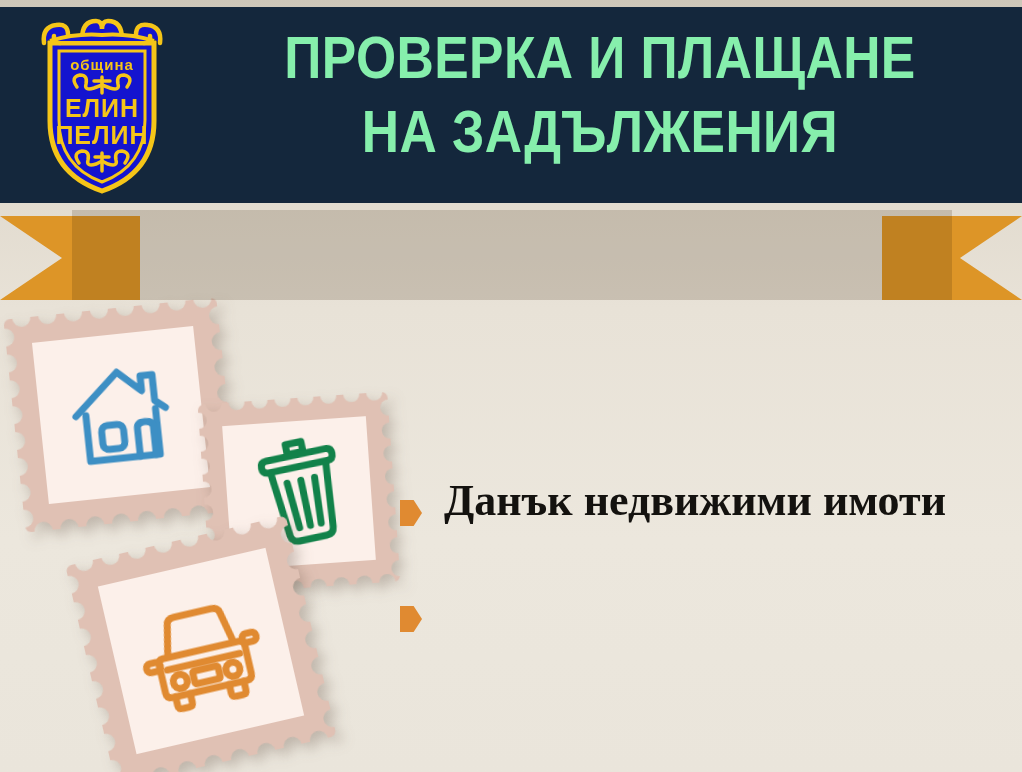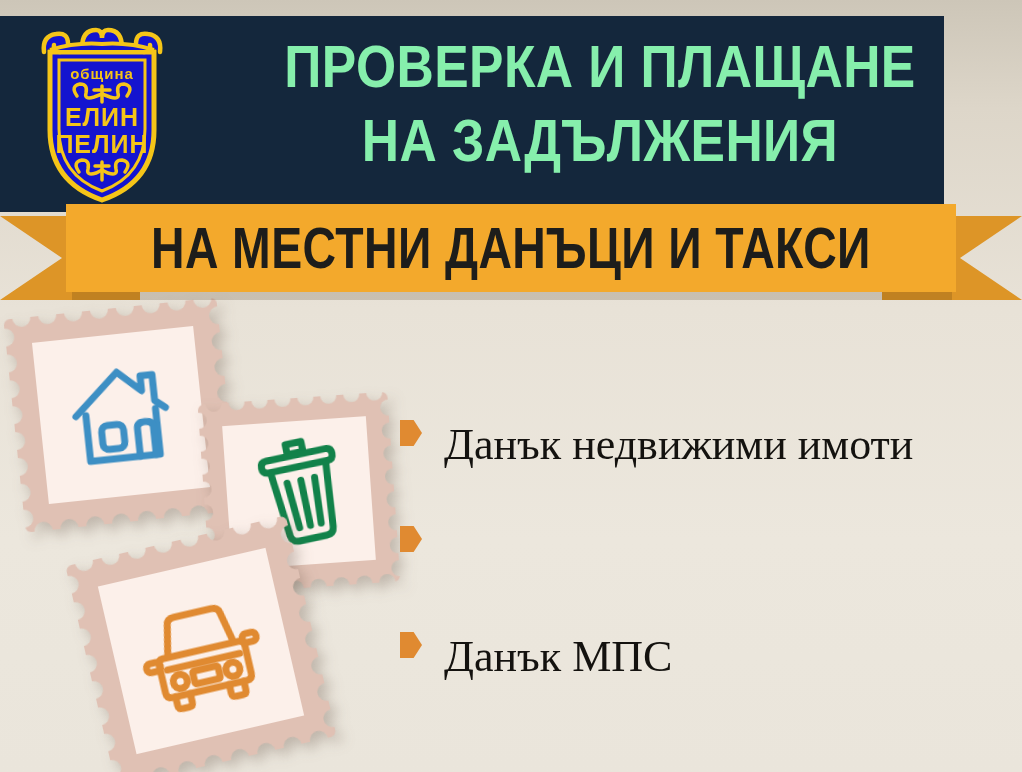--- a/index.html
+++ b/index.html
@@ -19,22 +19,22 @@
     position: relative;
     width: 1022px;
     height: 772px;
     overflow: hidden;
     background: linear-gradient(to bottom, #cdc6b8 0%, #ddd6c9 14%, #e8e2d7 40%, #ece7dd 70%, #eae5db 100%);
   }
 
   
   .header {
     position: absolute;
-    left: 0; top: 16px;
-    width: 944px;
+    left: 0; top: 7px;
+    width: 1022px;
     height: 196px;
     background: #14273c;
     z-index: 5;
   }
 
   .logo-wrap {
     position: absolute;
     left: 22px;
     top: 6px;
     width: 160px;
@@ -126,22 +126,23 @@
   
   .list {
     position: absolute;
     left: 400px;
     top: 420px;
     width: 615px;
     z-index: 4;
   }
   .list-item {
     display: flex;
-    align-items: flex-start;
+    align-items: flex-end;
     height: 106px;
+    font-weight: bold;
   }
   .bullet {
     width: 22px;
     height: 26px;
     flex: 0 0 22px;
     background: #e08a31;
     clip-path: polygon(0 0, 62% 0, 100% 50%, 62% 100%, 0 100%);
     margin-right: 22px;
   }
   .list-label {
@@ -195,23 +196,20 @@
     <div class="title-block">
       <div class="title-line">ПРОВЕРКА И ПЛАЩАНЕ</div>
       <div class="title-line">НА ЗАДЪЛЖЕНИЯ</div>
     </div>
   </div>
 
   <div class="ribbon">
     <div class="ribbon-tail left"></div>
     <div class="ribbon-tail right"></div>
     <div class="ribbon-shadow"></div>
-    <div class="ribbon-main">
-      <span class="ribbon-text">НА МЕСТНИ ДАНЪЦИ И ТАКСИ</span>
-    </div>
   </div>
 
   <div class="stamp" style="left:14px; top:308px; width:214px; height:214px; transform:rotate(-6deg);">
     <svg width="214" height="214" viewBox="0 0 214 214">
       <defs>
         <mask id="scallopMask1">
           <rect x="0" y="0" width="214" height="214" fill="#fff"></rect>
           <g fill="#000">
             <circle cx="0" cy="18" r="9"></circle>
               <circle cx="0" cy="44" r="9"></circle>
@@ -375,20 +373,16 @@
 
     <div class="list-item">
       <span class="bullet"></span>
       <span class="list-label">Данък недвижими имоти</span>
     </div>
 
     <div class="list-item">
       <span class="bullet"></span>
     </div>
 
-    <div class="list-item">
-      <span class="bullet"></span>
-      <span class="list-label">Данък МПС</span>
-    </div>
 
   </div>
 
 </div>
 
 </body></html>

